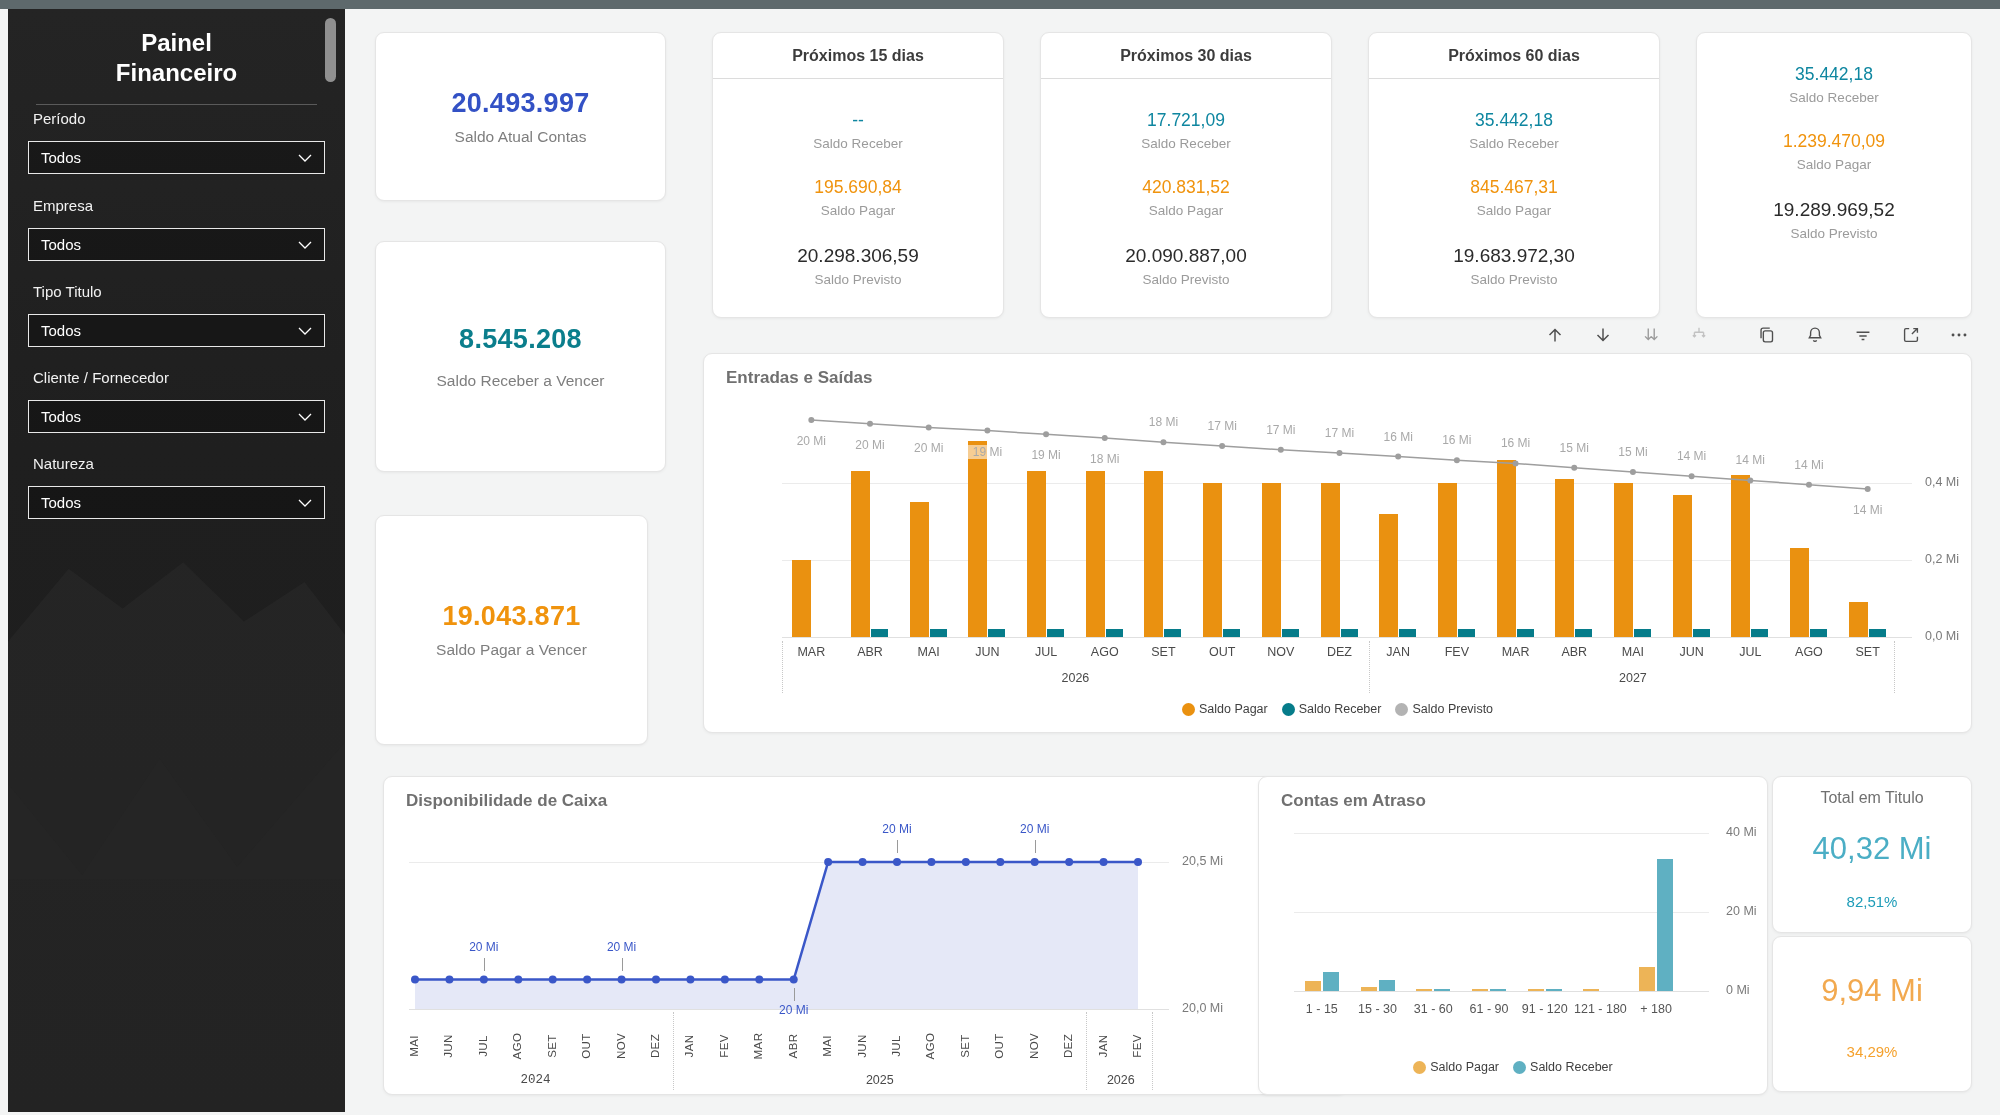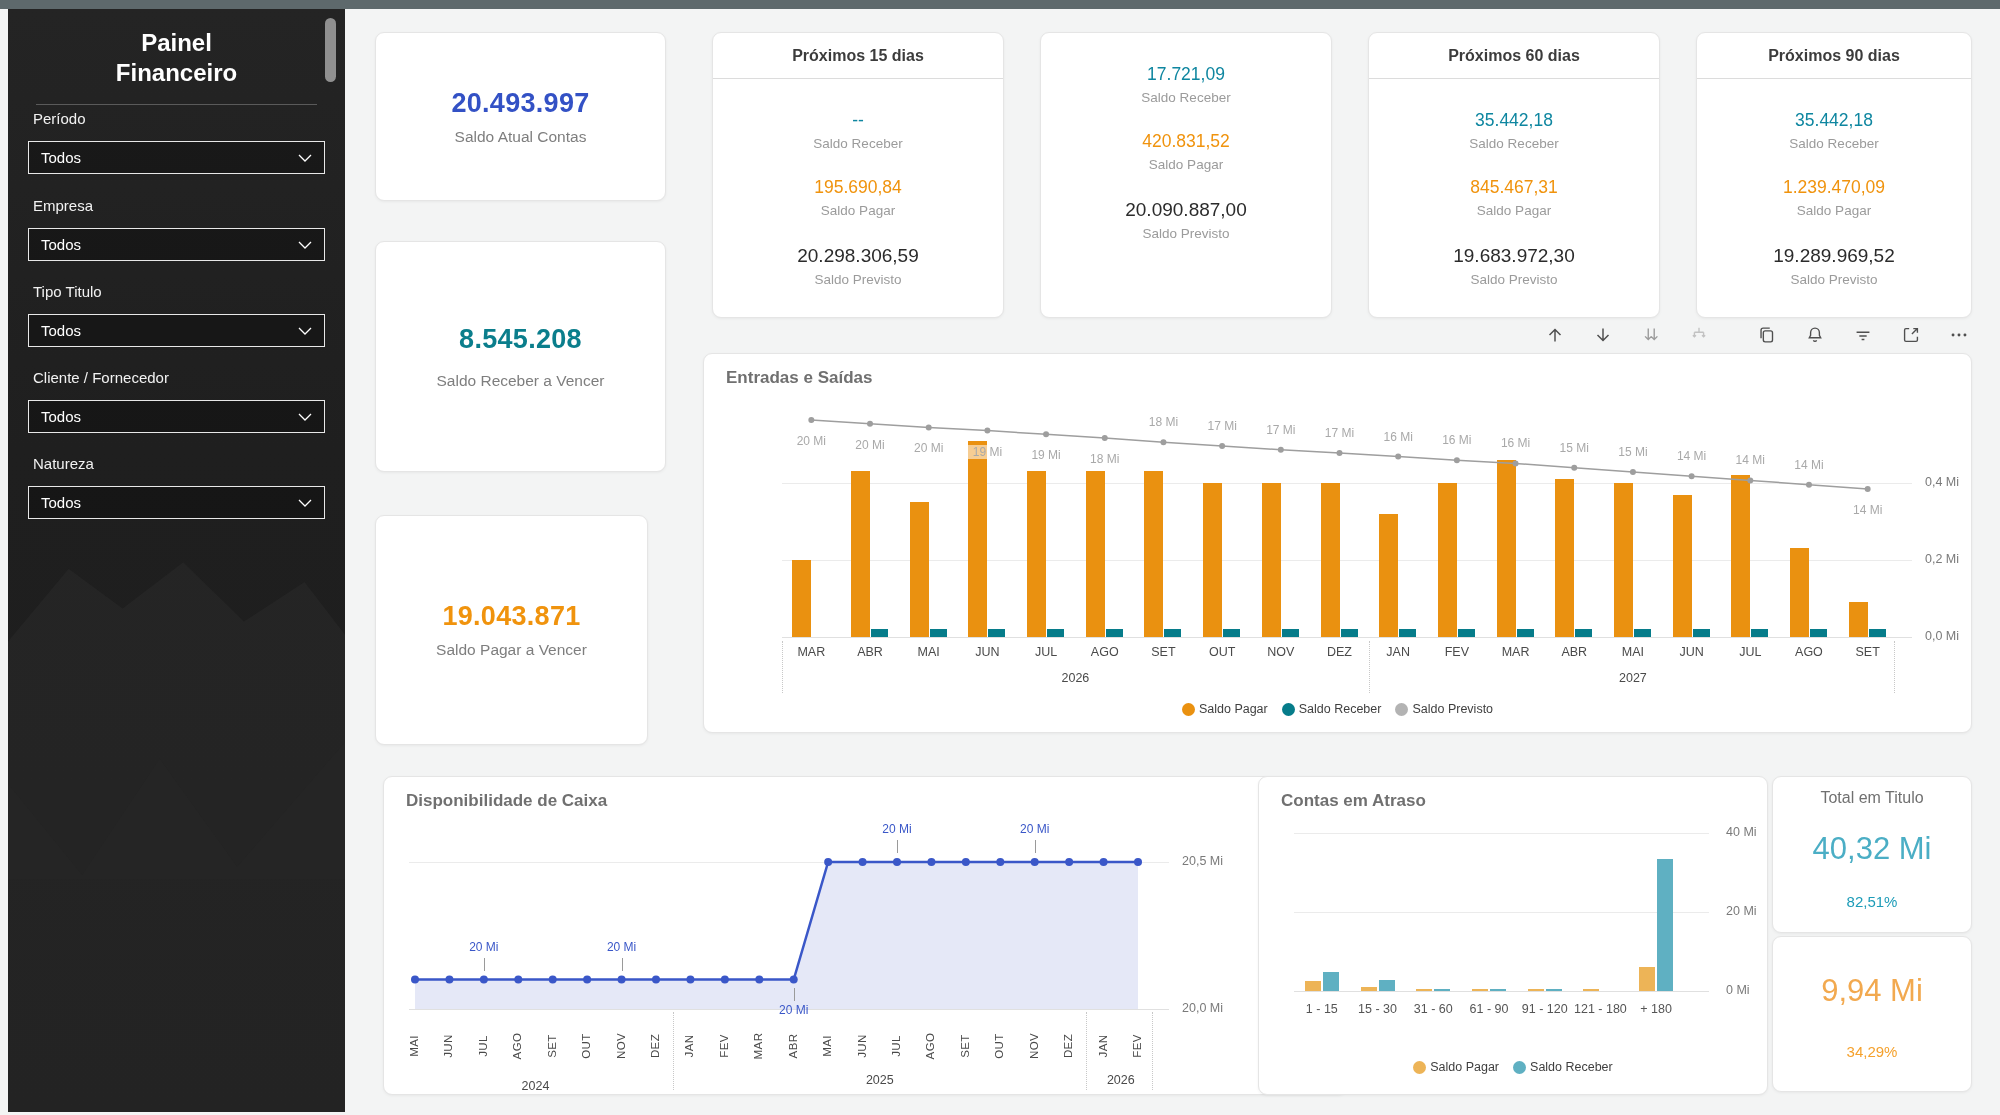--- a/index.html
+++ b/index.html
@@ -178,20 +178,21 @@
         <div class="fc-value" style="color: rgb(240, 147, 13);">195.690,84</div>
         <div class="fc-label">Saldo Pagar</div>
       </div>
       <div class="fc-row">
         <div class="fc-value big" style="color: rgb(43, 43, 43);">20.298.306,59</div>
         <div class="fc-label">Saldo Previsto</div>
       </div>
     </div>
   </div>
   <div class="card fc fc-1">
+    <div class="fc-header">Próximos 30 dias</div>
     <div class="fc-body">
       <div class="fc-row">
         <div class="fc-value" style="color: rgb(14, 134, 160);">17.721,09</div>
         <div class="fc-label">Saldo Receber</div>
       </div>
       <div class="fc-row">
         <div class="fc-value" style="color: rgb(240, 147, 13);">420.831,52</div>
         <div class="fc-label">Saldo Pagar</div>
       </div>
       <div class="fc-row">
@@ -211,21 +212,20 @@
         <div class="fc-value" style="color: rgb(240, 147, 13);">845.467,31</div>
         <div class="fc-label">Saldo Pagar</div>
       </div>
       <div class="fc-row">
         <div class="fc-value big" style="color: rgb(43, 43, 43);">19.683.972,30</div>
         <div class="fc-label">Saldo Previsto</div>
       </div>
     </div>
   </div>
   <div class="card fc fc-3">
-    <div class="fc-header">Próximos 90 dias</div>
     <div class="fc-body">
       <div class="fc-row">
         <div class="fc-value" style="color: rgb(14, 134, 160);">35.442,18</div>
         <div class="fc-label">Saldo Receber</div>
       </div>
       <div class="fc-row">
         <div class="fc-value" style="color: rgb(240, 147, 13);">1.239.470,09</div>
         <div class="fc-label">Saldo Pagar</div>
       </div>
       <div class="fc-row">
@@ -474,21 +474,21 @@
         <div class="vmonth" style="left: 389.143px; top: 192px;">MAI</div>
         <div class="vmonth" style="left: 423.571px; top: 192px;">JUN</div>
         <div class="vmonth" style="left: 458px; top: 192px;">JUL</div>
         <div class="vmonth" style="left: 492.429px; top: 192px;">AGO</div>
         <div class="vmonth" style="left: 526.857px; top: 192px;">SET</div>
         <div class="vmonth" style="left: 561.286px; top: 192px;">OUT</div>
         <div class="vmonth" style="left: 595.714px; top: 192px;">NOV</div>
         <div class="vmonth" style="left: 630.143px; top: 192px;">DEZ</div>
         <div class="vmonth" style="left: 664.571px; top: 192px;">JAN</div>
         <div class="vmonth" style="left: 699px; top: 192px;">FEV</div>
-        <div class="year-lbl" style="left: 86.5px; top: 232px; width: 80px;">2024</div>
+        <div class="year-lbl" style="left: 86.5px; top: 226px; width: 80px; font-family: Liberation Mono, monospace;">2024</div>
         <div class="dotted-sep" style="left: 264.214px; top: 165px; height: 78px;"></div>
         <div class="year-lbl" style="left: 430.786px; top: 226px; width: 80px;">2025</div>
         <div class="dotted-sep" style="left: 677.357px; top: 165px; height: 78px;"></div>
         <div class="year-lbl" style="left: 671.786px; top: 226px; width: 80px;">2026</div>
         <div class="dotted-sep" style="left: 743px; top: 165px; height: 78px;"></div>
       </div>
   </section>
 
   <section class="card panel-atraso">
     <h2 class="panel-title">Contas em Atraso</h2>

